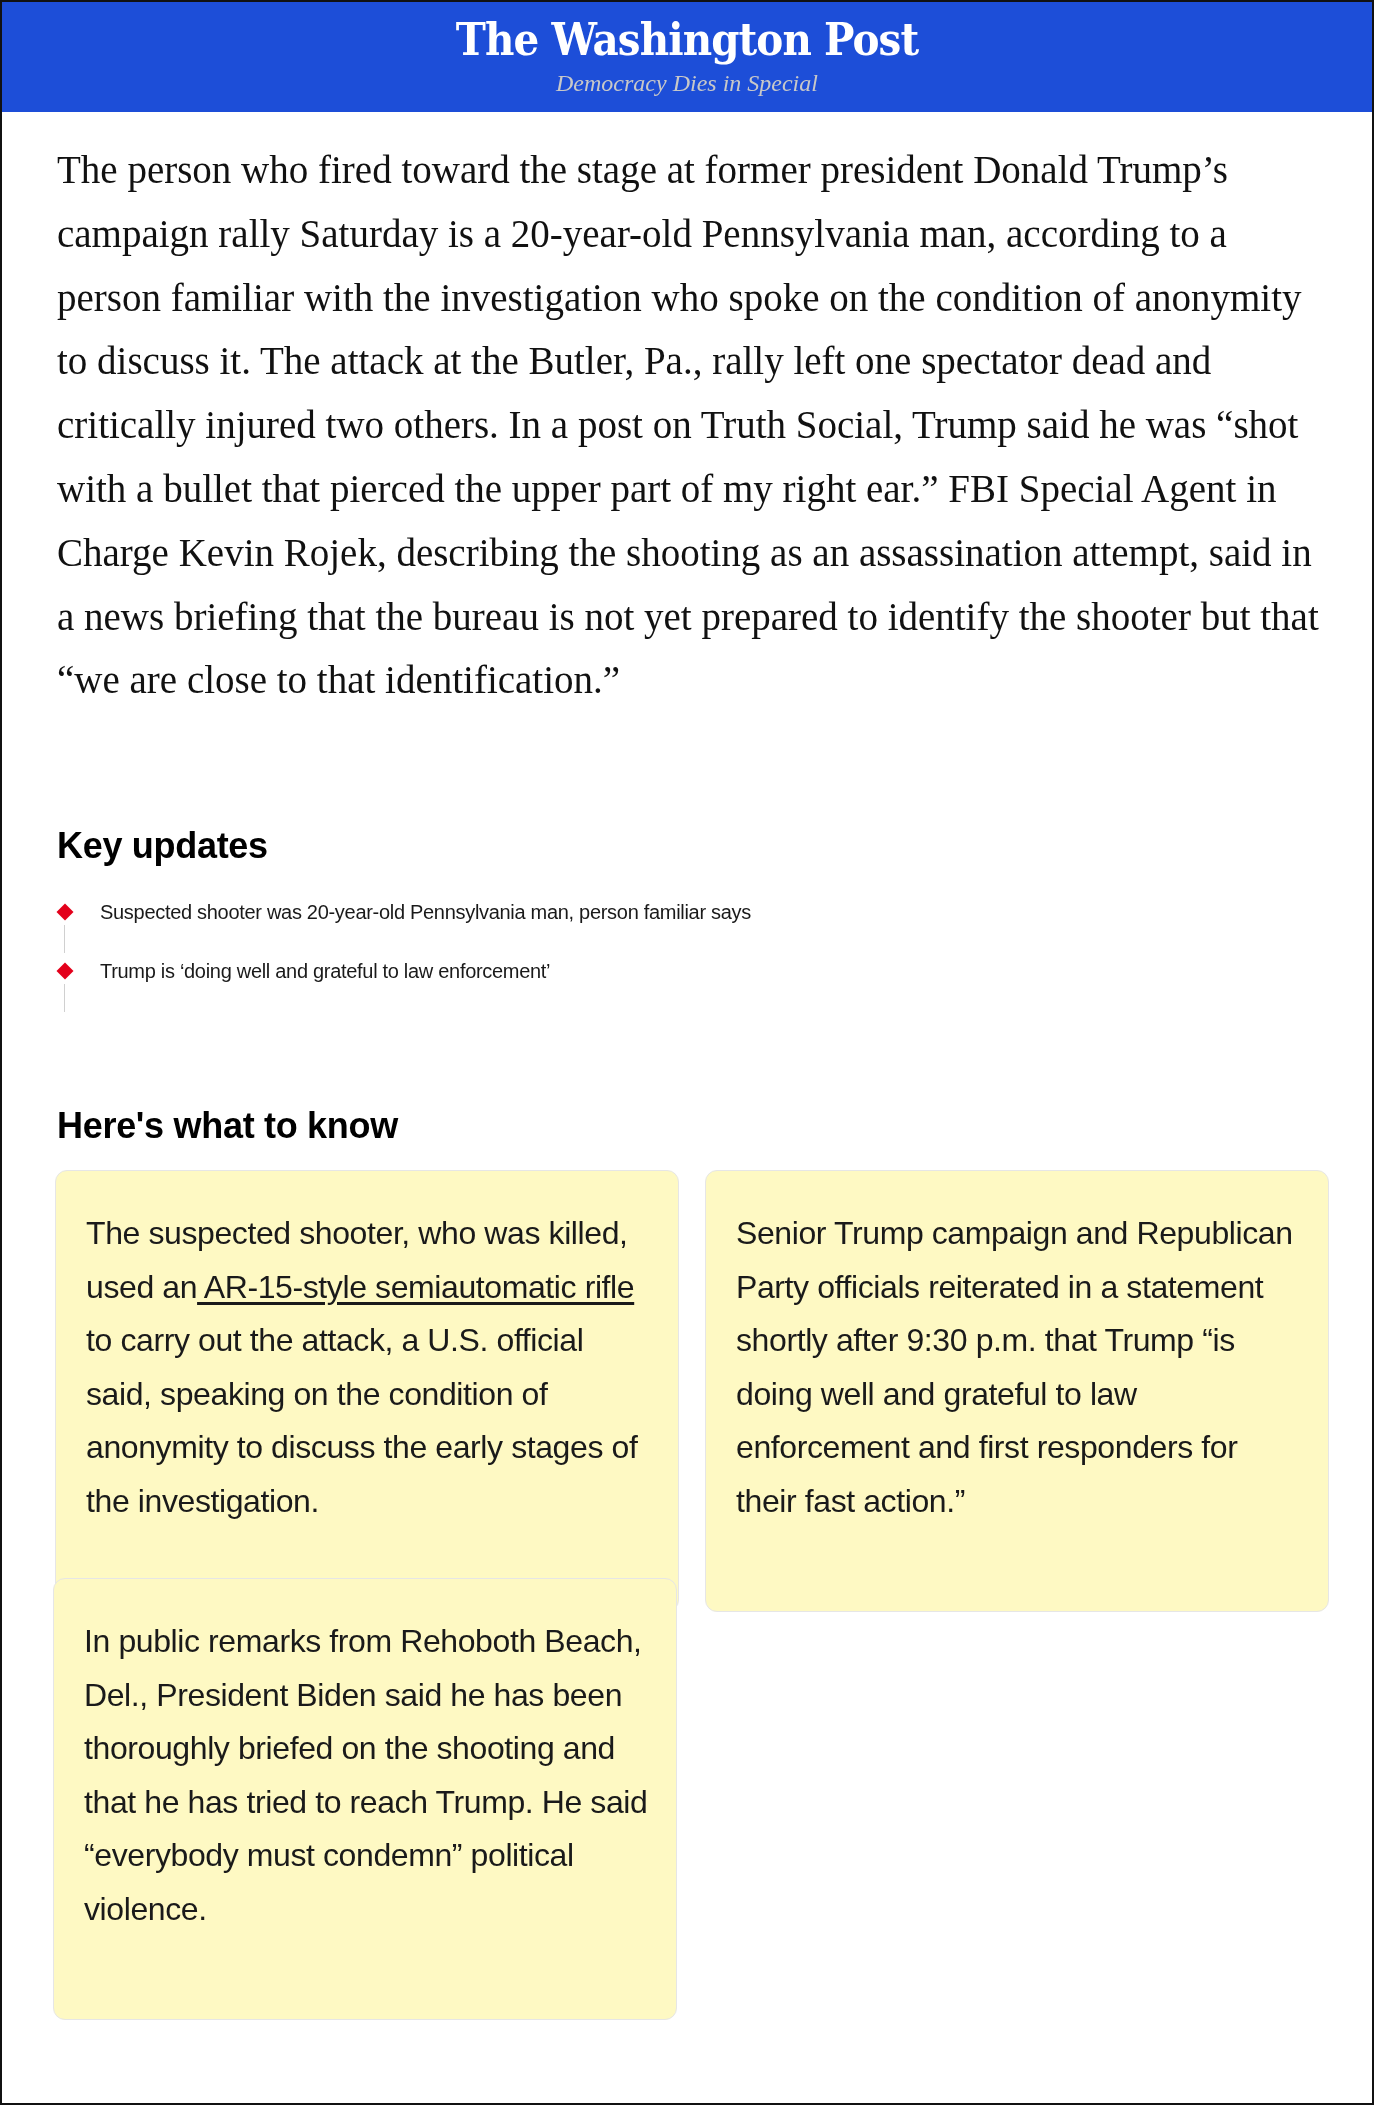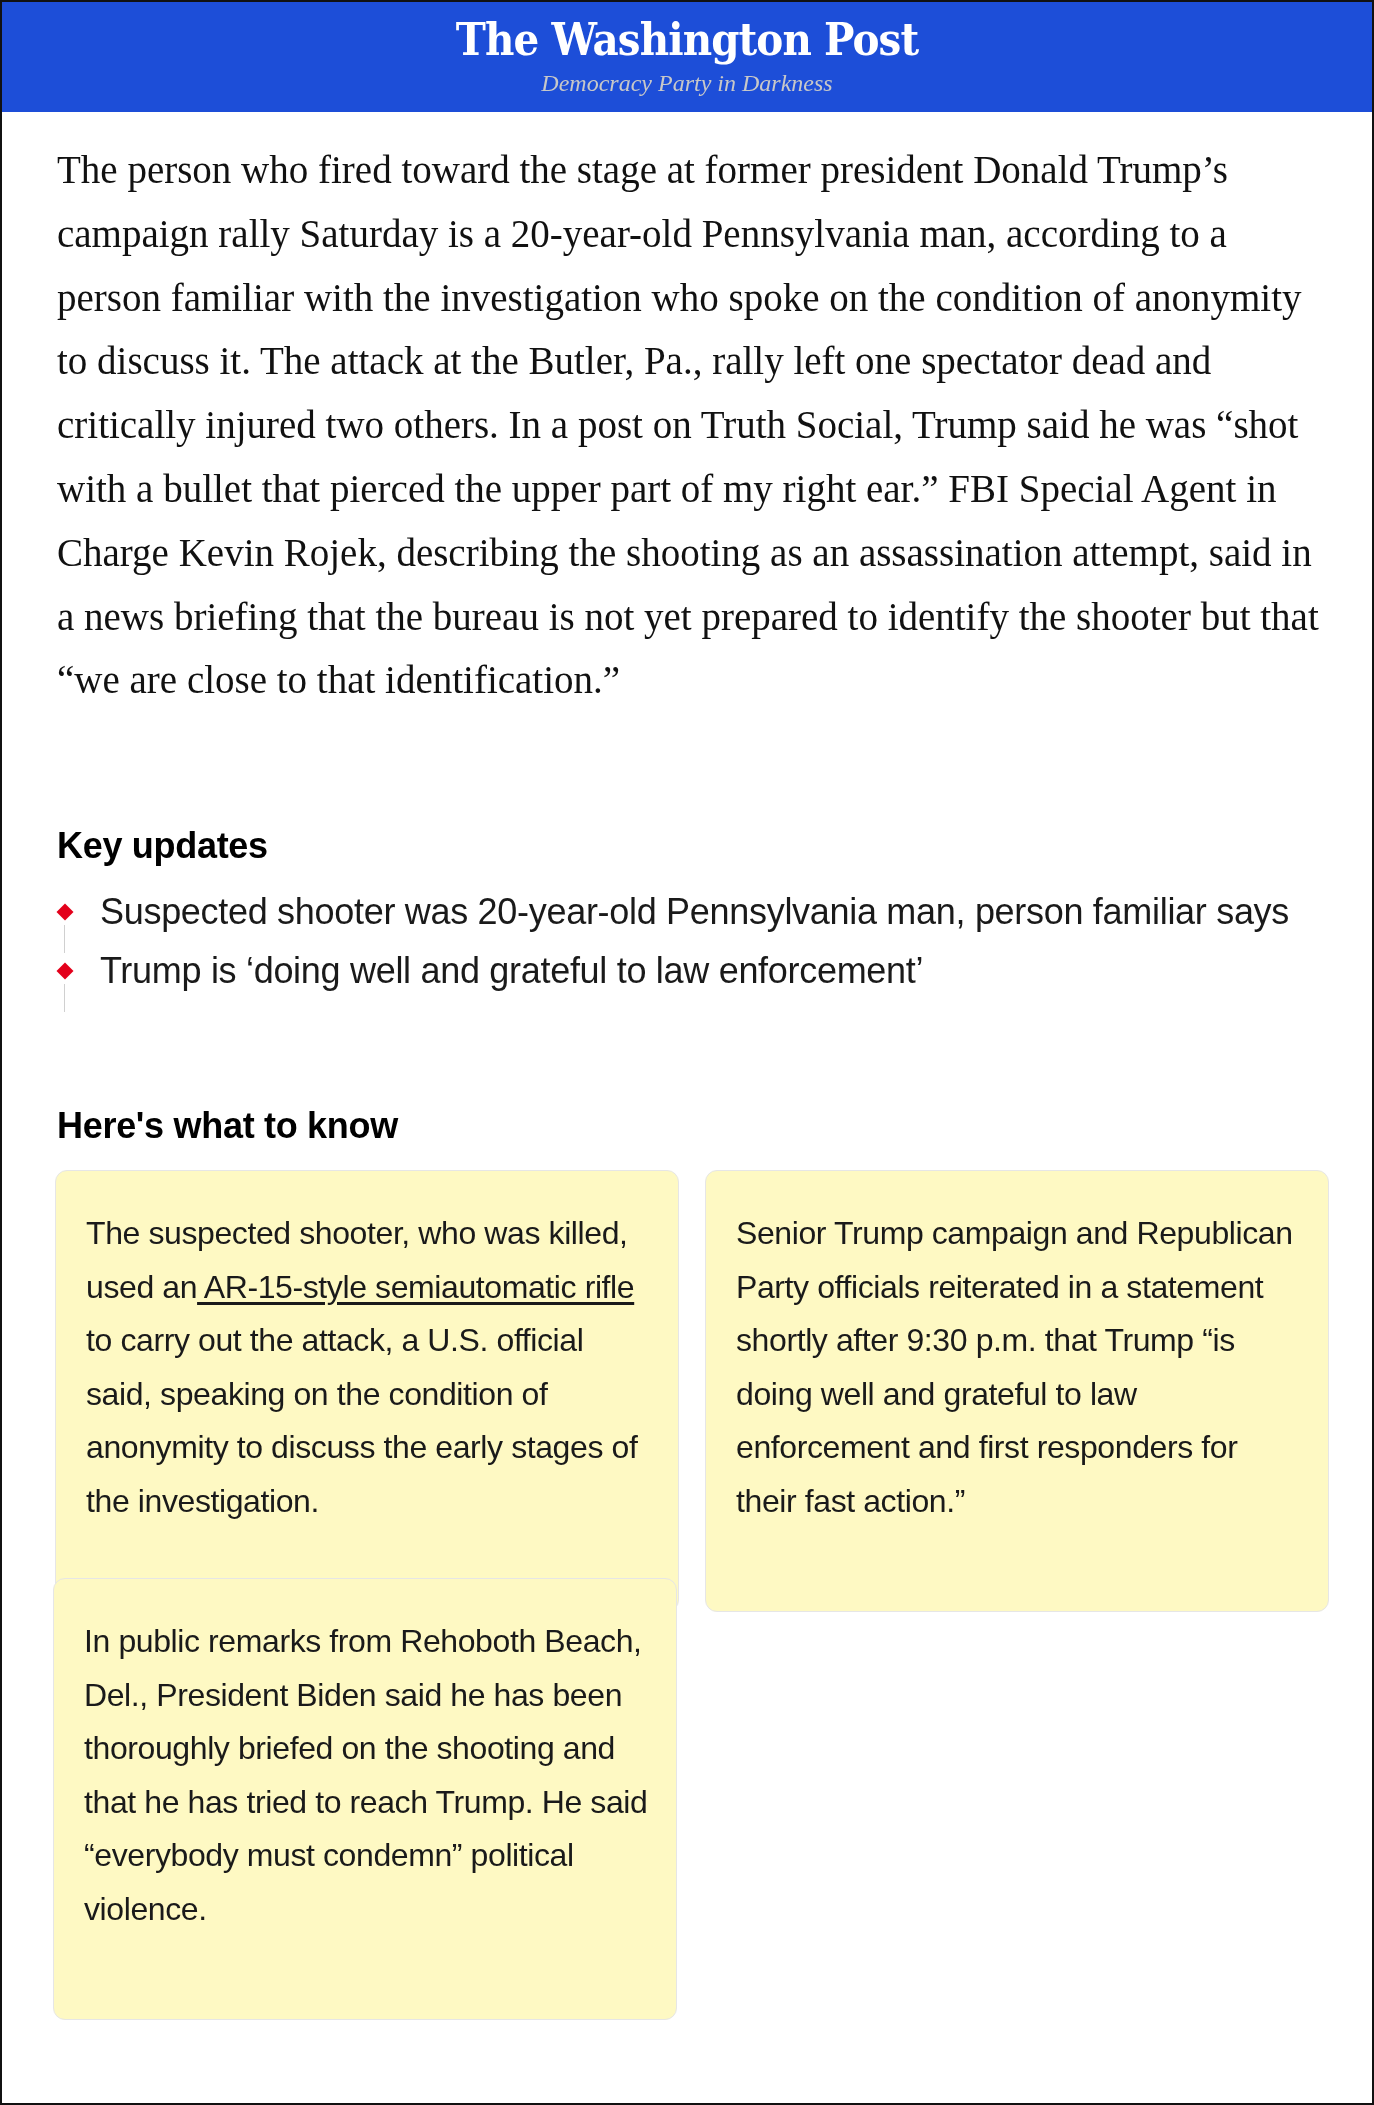--- a/index.html
+++ b/index.html
@@ -37,42 +37,42 @@
   .update { position: relative; height: 59px; }
   .diamond {
     position: absolute; left: 5px; top: 11px; width: 12px; height: 12px;
     background: #e3001b; transform: rotate(45deg);
   }
   .connector {
     position: absolute; left: 10px; top: 30px; width: 1px; height: 28px; background: #d0d0d0;
   }
   .update-text {
     position: absolute; left: 46px; top: 0; white-space: nowrap;
-    font-family: "Liberation Sans", sans-serif; font-size: 36px; color: #1a1a1a;
+    font-family: "Liberation Sans", sans-serif; font-size: 20px; color: #1a1a1a;
     line-height: 34px; letter-spacing: -0.3px;
   }
   .card {
     position: absolute; box-sizing: border-box; width: 624px; height: 442px;
     border: 1.5px solid #e6e6e6; border-radius: 12px; background: #fef9c3;
   }
   .card p {
     margin: 0; position: absolute; left: 30px; top: 36px; width: 570px;
     font-family: "Liberation Sans", sans-serif; font-size: 32px;
     line-height: 53.6px; color: #1a1a1a; letter-spacing: -0.4px;
   }
   .card a { color: #1a1a1a; text-decoration: underline; text-underline-offset: 4px; }
 </style>
 </head>
 <body>
 
 <div class="frame">
 
   <header class="masthead">
     <div class="logo">The Washington Post</div>
-    <div class="tagline">Democracy Party in Darkness</div>
+    <div class="tagline">Democracy Dies in Special</div>
   </header>
 
   <p class="lede">The person who fired toward the stage at former president Donald Trump’s campaign rally Saturday is a 20-year-old Pennsylvania man, according to a person familiar with the investigation who spoke on the condition of anonymity to discuss it. The attack at the Butler, Pa., rally left one spectator dead and critically injured two others. In a post on Truth Social, Trump said he was “shot with a bullet that pierced the upper part of my right ear.” FBI Special Agent in Charge Kevin Rojek, describing the shooting as an assassination attempt, said in a news briefing that the bureau is not yet prepared to identify the shooter but that “we are close to that identification.”</p>
 
   <h2 class="h2" style="top:823px;">Key updates</h2>
 
   <ul class="updates">
     <li class="update">
       <span class="diamond" style="background: rgb(227, 0, 27);"></span>
       <span class="connector"></span>

